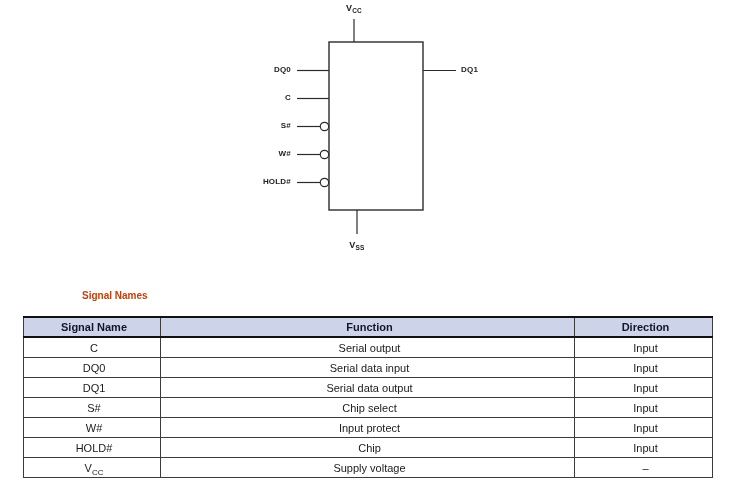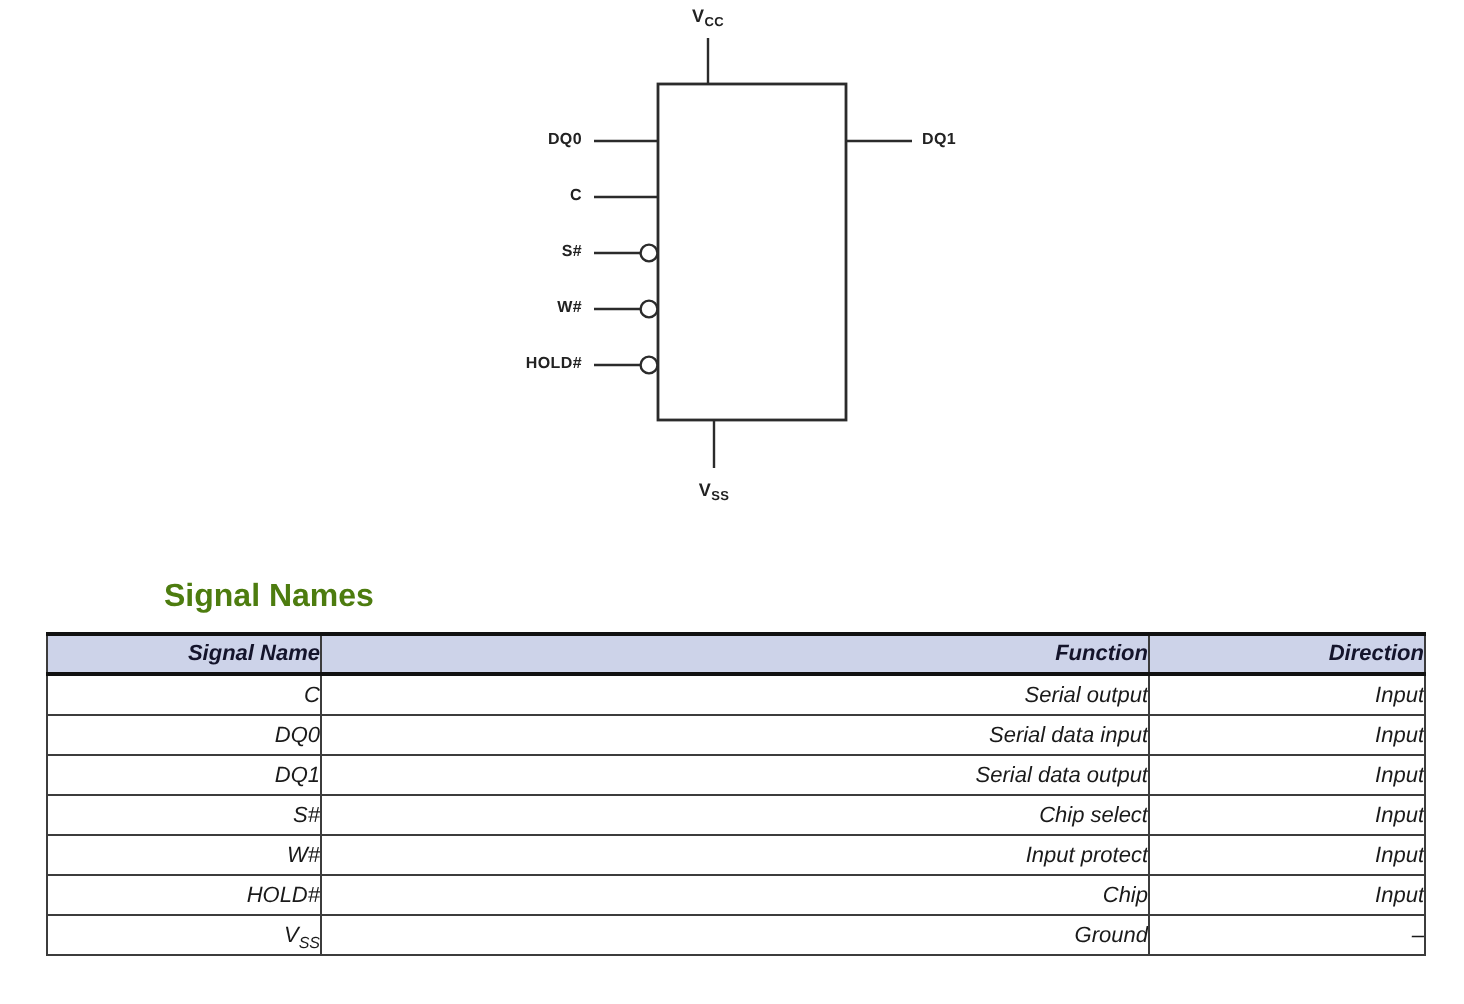--- a/index.html
+++ b/index.html
@@ -32,45 +32,44 @@
     vertical-align: baseline;
     position: relative;
     top: 2px;
     line-height: 0;
   }
 
   
   .table-title {
     position: absolute;
     left: 82px; top: 290px;
-    font-size: 16px;
+    font-size: 10px;
     font-weight: bold;
-    color: #4d7c0f;
+    color: #c2410c;
   }
   table.signals {
     position: absolute;
     left: 23px; top: 316px;
     width: 689px;
     border-collapse: collapse;
     table-layout: fixed;
     font-size: 11px;
     color: #1a1a1a;
   }
   table.signals col.c-name { width: 137px; }
   table.signals col.c-func { width: 414px; }
   table.signals col.c-dir  { width: 138px; }
   table.signals th, table.signals td {
     border: 1px solid #3c3c3c;
     padding: 0 0 0 4px;
     height: 19px;
-    text-align: right;
+    text-align: center;
     font-weight: normal;
     overflow: hidden;
     white-space: nowrap;
-    font-style: italic;
   }
   table.signals thead th {
     background: #cdd3e9;
     font-weight: bold;
     color: #14142b;
     border-top: 2px solid #111111;
     border-bottom: 2px solid #111111;
     height: 18px;
   }
   table.signals td sub {
@@ -159,20 +158,20 @@
         <td><span>W#</span><sub></sub></td>
         <td>Input protect</td>
         <td>Input</td>
       </tr>
       <tr>
         <td><span>HOLD#</span><sub></sub></td>
         <td>Chip</td>
         <td>Input</td>
       </tr>
       <tr>
-        <td><span>V</span><sub>SS</sub></td>
-        <td>Ground</td>
+        <td><span>V</span><sub>CC</sub></td>
+        <td>Supply voltage</td>
         <td>–</td>
       </tr>
     </tbody>
   </table>
 
 </div>
 
 </body></html>

